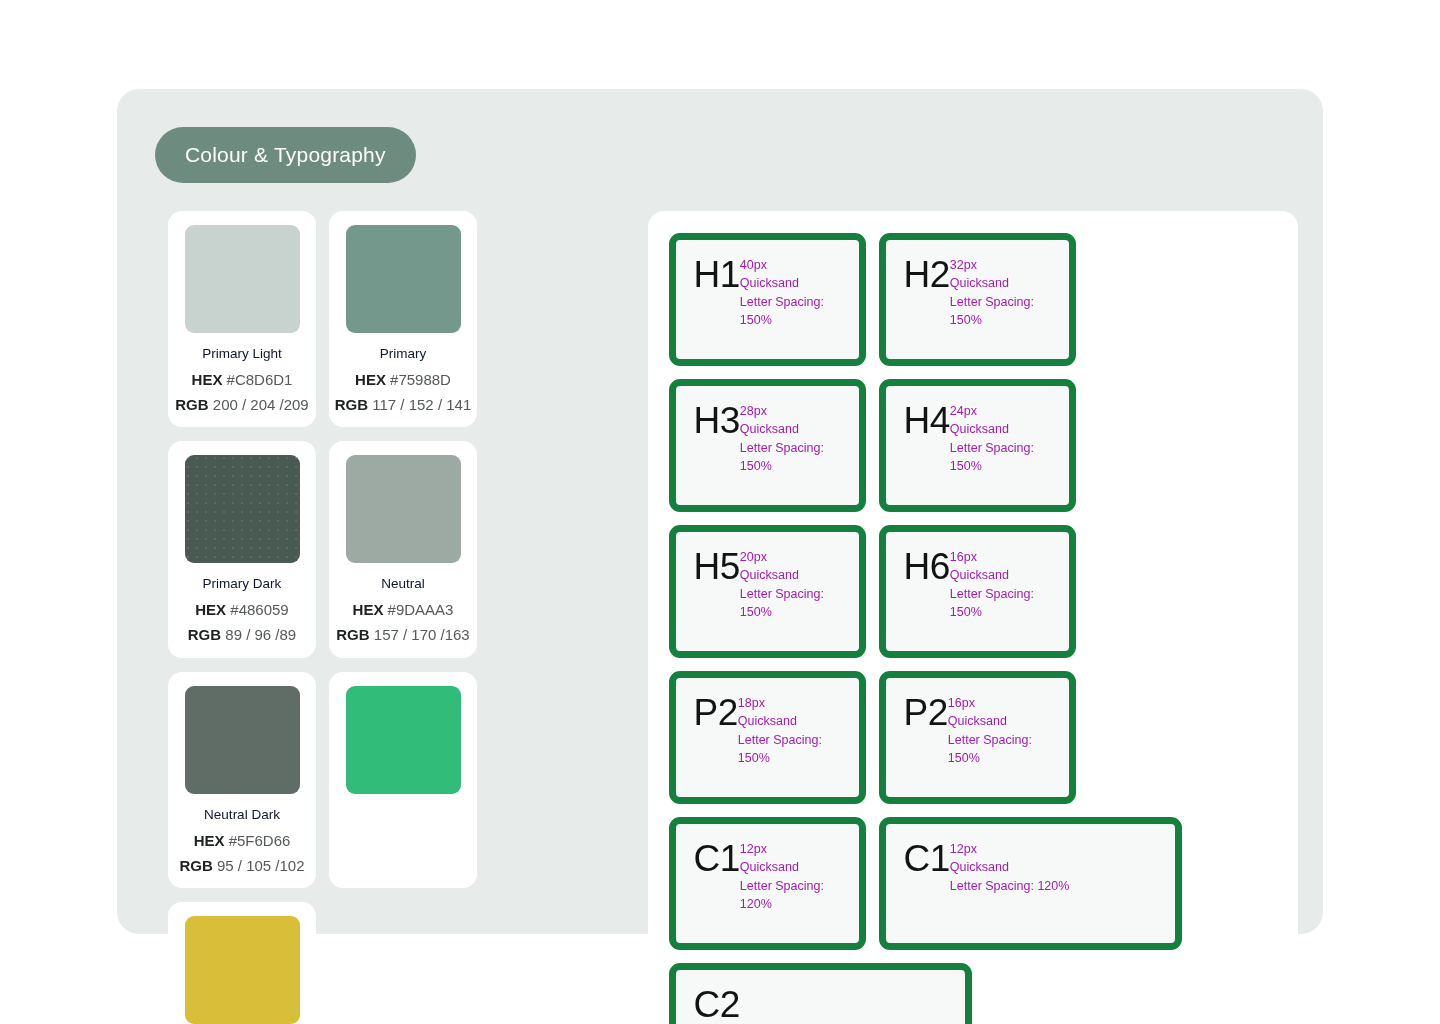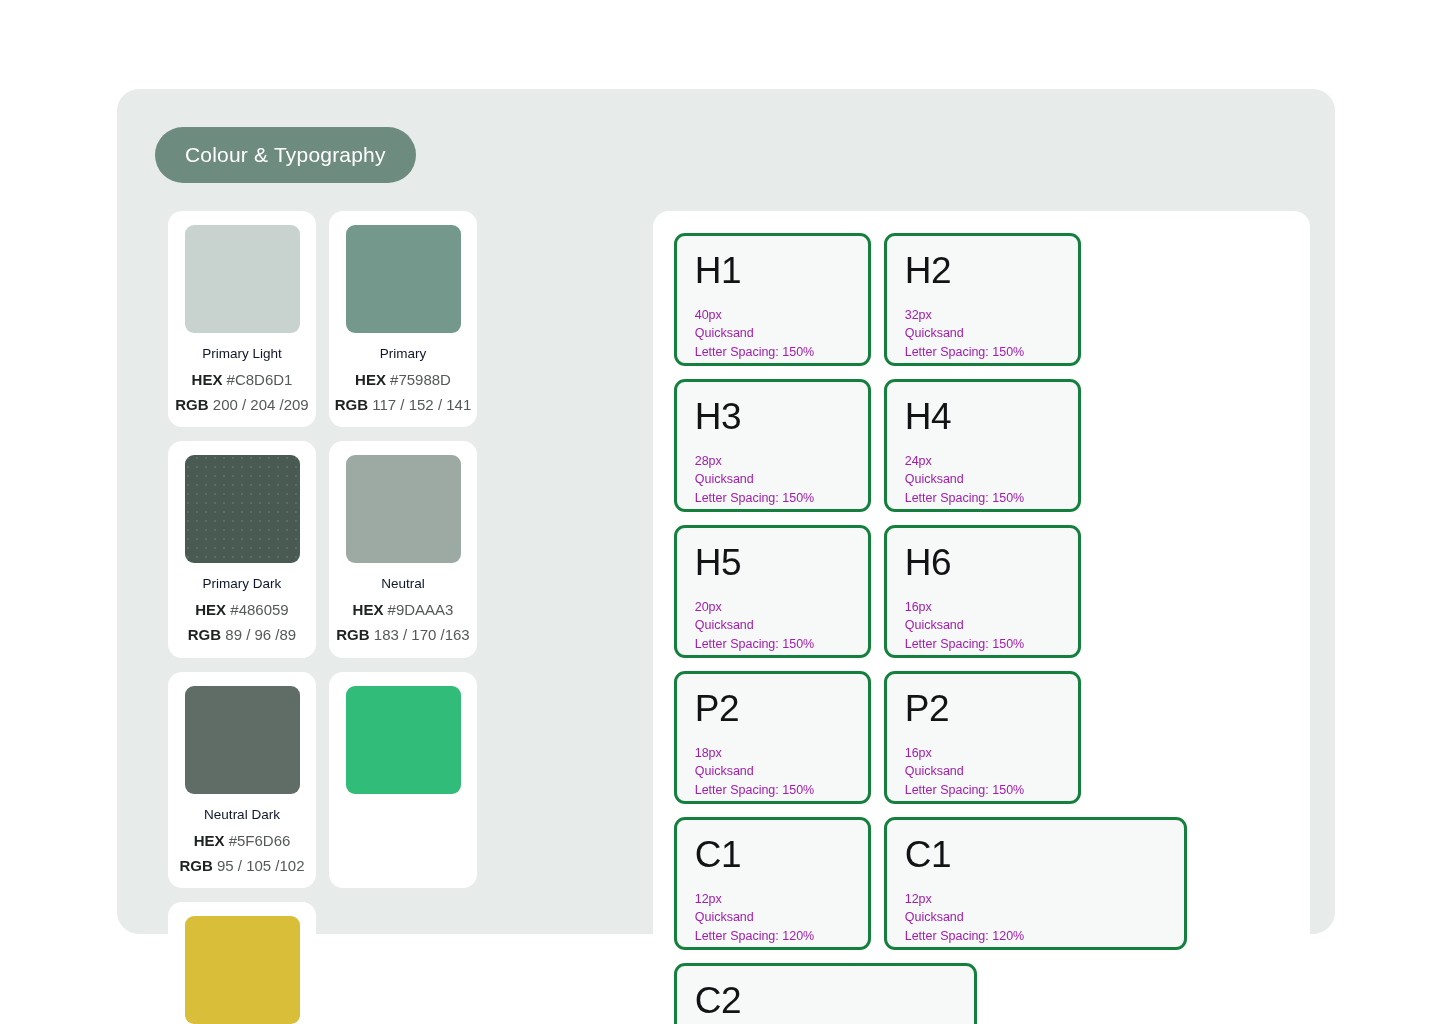--- a/index.html
+++ b/index.html
@@ -17,21 +17,20 @@
 
   
   #board {
     position: absolute;
     left: 117px;
     top: 89px;
     width: 1206px;
     height: 845px;
     background: #E7EBE9;
     border-radius: 22px;
-    padding-left: 12px;
   }
 
   
   #title-pill {
     position: absolute;
     left: 38px;
     top: 38px;
     height: 56px;
     padding: 0 30px;
     display: flex;
@@ -115,26 +114,25 @@
     padding: 22px 21px 24px;
     box-sizing: border-box;
   }
   #type-grid {
     display: flex;
     flex-wrap: wrap;
     gap: 13px 13px;
   }
   .type-card {
     background: #F7F8F8;
-    border: 3px solid #15803d;
+    border: 7px solid #15803d;
     border-radius: 11px;
     box-sizing: border-box;
     padding: 16px 18px 18px;
     display: flex;
-    flex-direction: column;
   }
   .type-card.third { width: 197px; height: 133px; }
   .type-card.half  { width: 303px; height: 133px; }
 
   .type-sample {
     font-size: 37px;
     line-height: 1;
     color: #111315;
     font-weight: 500;
     letter-spacing: -0.5px;
@@ -173,21 +171,21 @@
         <div class="swatch-card">
           <div class="swatch-chip textured" style="background-color: rgb(72, 90, 82);"></div>
           <div class="swatch-name">Primary Dark</div>
           <div class="swatch-line"><span class="lbl">HEX</span> <span>#486059</span></div>
           <div class="swatch-line"><span class="lbl">RGB</span> <span>89 / 96 /89</span></div>
         </div>
         <div class="swatch-card">
           <div class="swatch-chip" style="background-color: rgb(157, 170, 163);"></div>
           <div class="swatch-name">Neutral</div>
           <div class="swatch-line"><span class="lbl">HEX</span> <span>#9DAAA3</span></div>
-          <div class="swatch-line"><span class="lbl">RGB</span> <span>183 / 170 /163</span></div>
+          <div class="swatch-line"><span class="lbl">RGB</span> <span>157 / 170 /163</span></div>
         </div>
         <div class="swatch-card">
           <div class="swatch-chip" style="background-color: rgb(95, 109, 102);"></div>
           <div class="swatch-name">Neutral Dark</div>
           <div class="swatch-line"><span class="lbl">HEX</span> <span>#5F6D66</span></div>
           <div class="swatch-line"><span class="lbl">RGB</span> <span>95 / 105 /102</span></div>
         </div>
         <div class="swatch-card">
           <div class="swatch-chip" style="background-color: rgb(50, 188, 122);"></div>
         </div>

